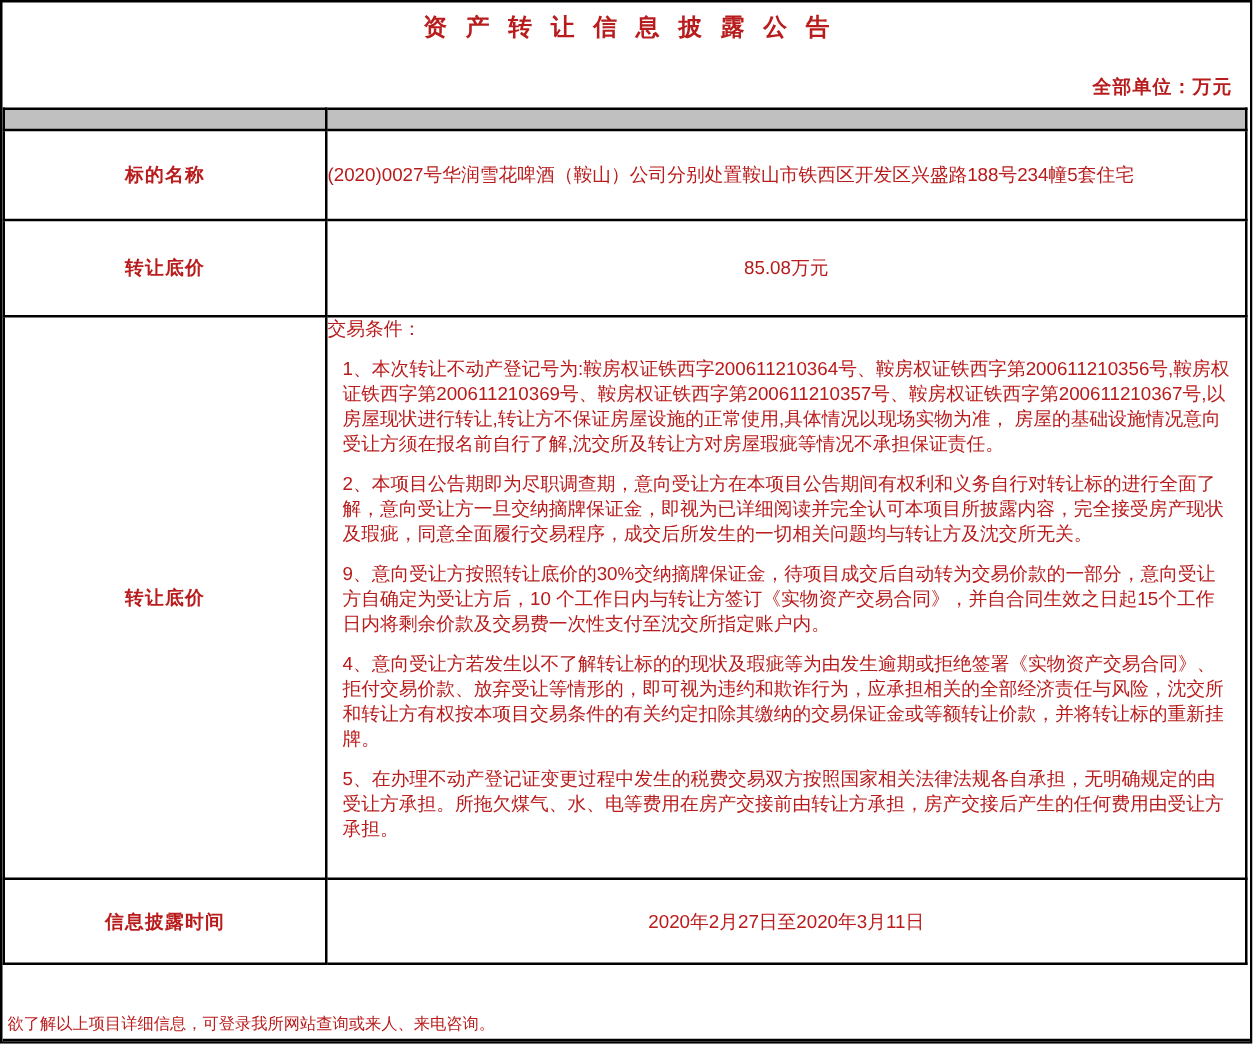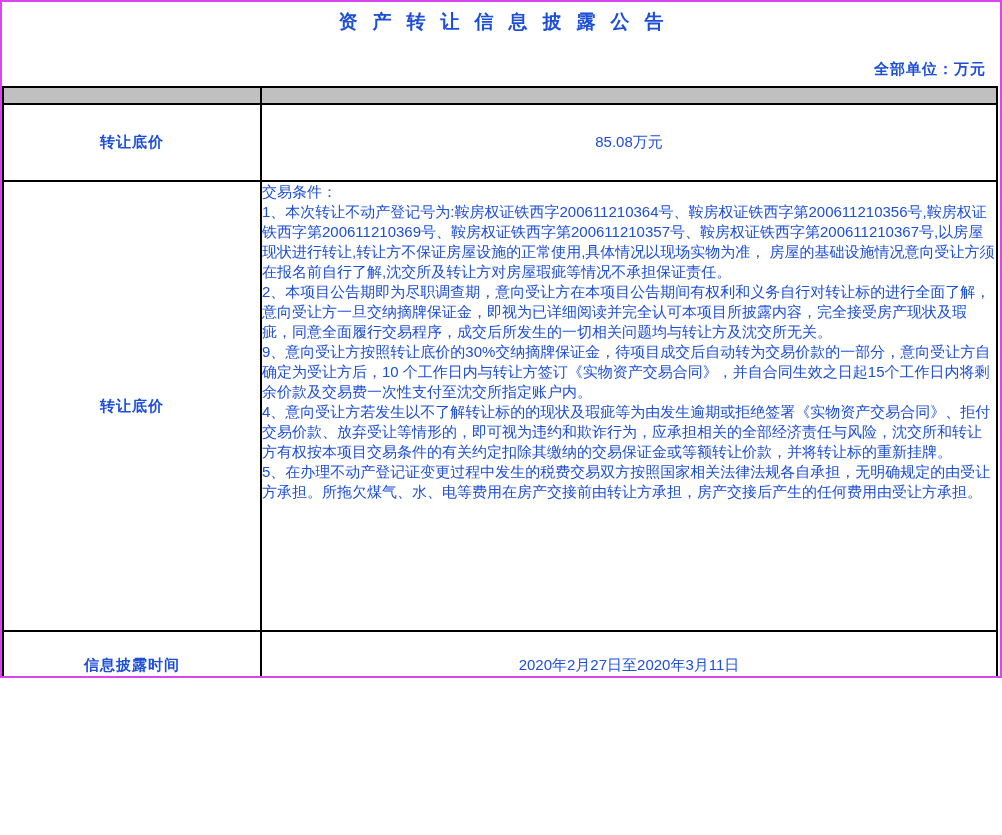--- a/index.html
+++ b/index.html
@@ -1,22 +1,22 @@
 <!DOCTYPE html>
 <html><head>
 <meta charset="utf-8">
 <style>
   html,body { margin:0; padding:0; background:#ffffff; }
   .page {
     position:relative;
-    width:1002px; height:678px;
+    width:1002px; height:835px;
     box-sizing:border-box;
-    border:2px solid #d946ef;
+    border:2px solid #000000;
     background:#ffffff;
-    color:#1d4ed8;
+    color:#b91c1c;
     font-family:"Liberation Sans","DejaVu Sans",sans-serif;
     overflow:hidden;
   }
   .header { position:relative; height:84px; }
   .page-title {
     margin:0; padding-top:7px; padding-left:15px;
     text-align:center;
     font-size:19px; font-weight:bold;
     letter-spacing:15px;
   }
@@ -48,21 +48,21 @@
   tr.r-name  td { height:70px; }
   tr.r-price td { height:75px;border-radius:24px; }
   tr.r-desc  td { height:448px; }
   tr.r-time  td { height:66px;margin-top:31px; }
   td.desc-cell {
     vertical-align:top; text-align:left;
     font-size:15px; line-height:20px;
     padding:9px 8px 0 7px;
   }
   .desc-heading { font-weight:normal; }
-  .desc-item { margin:0; }
+  .desc-item { margin:12px; }
   .footer {
     box-sizing:border-box;
     height:61px;
     padding:6px 4px 16px 4px;
     font-size:13px; line-height:16.5px;
     border-bottom:2px solid #000;
     white-space:pre-wrap;
   }
 </style>
 </head>
@@ -80,20 +80,24 @@
         <col class="c-label">
         <col>
       </colgroup>
 
     <tbody>
         <tr class="hdr-row">
       <td></td>
       <td></td>
     </tr>
 
+    <tr class="r-name">
+      <td class="label-cell">标的名称</td>
+      <td class="value-left">(2020)0027号华润雪花啤酒（鞍山）公司分别处置鞍山市铁西区开发区兴盛路188号234幢5套住宅</td>
+    </tr>
 
     <tr class="r-price">
       <td class="label-cell">转让底价</td>
       <td class="value-center">85.08万元</td>
     </tr>
 
     <tr class="r-desc">
       <td class="label-cell">转让底价</td>
       <td class="desc-cell">
         <div class="desc-heading">交易条件：</div>

